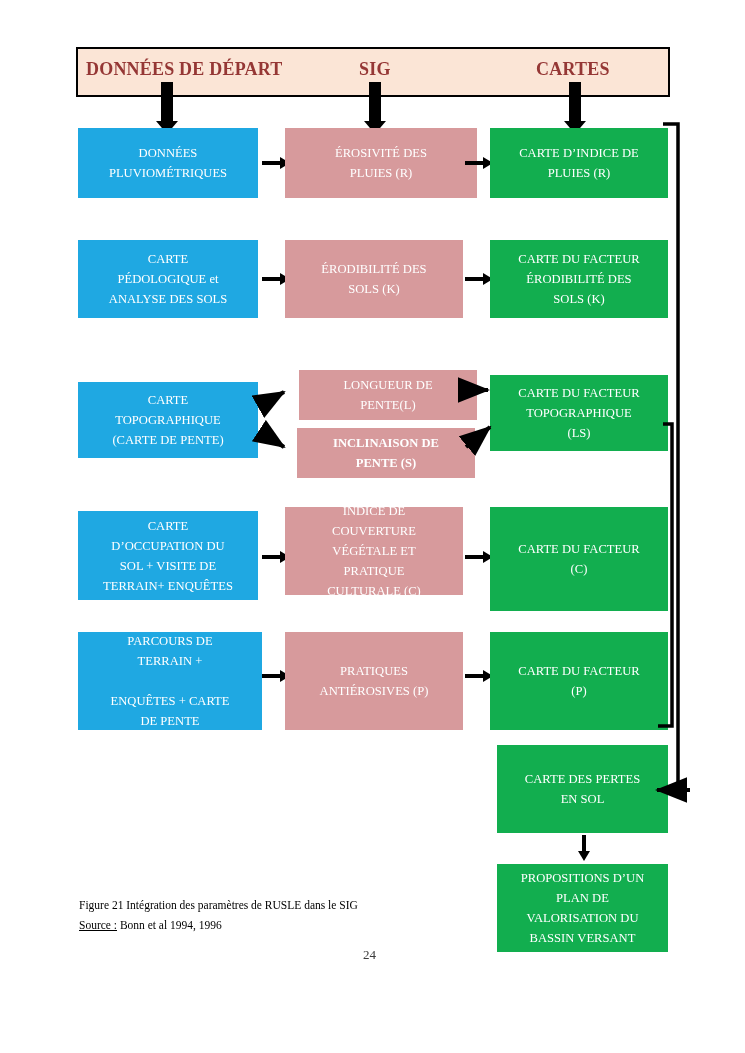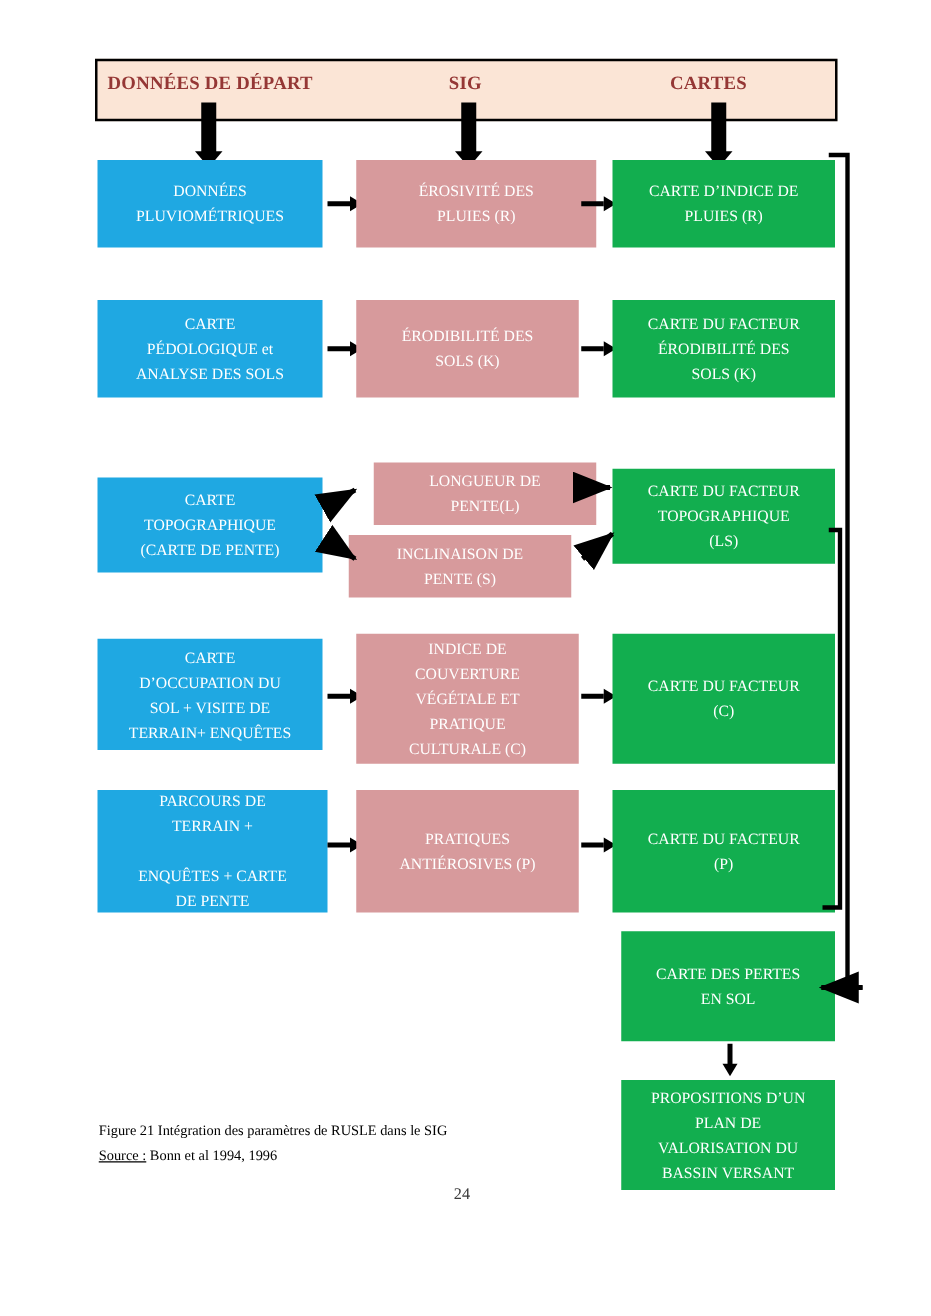--- a/index.html
+++ b/index.html
@@ -13,21 +13,21 @@
   #page{position:absolute;left:0;top:0;width:745px;height:1053px;}
 
   
   .banner{
     position:absolute;left:76px;top:47px;width:594px;height:50px;
     background:#fbe5d6;border:2px solid #000;
     box-sizing:border-box;
   }
   .banner-label{
     position:absolute;top:10px;
-    font-weight:bold;font-size:15px;color:#953735;
+    font-weight:bold;font-size:18px;color:#953735;
     letter-spacing:.2px;white-space:nowrap;
   }
   .bl-1{left:8px;}
   .bl-2{left:281px;}
   .bl-3{left:458px;}
 
   
   .bigarrow{position:absolute;width:22px;}
   .bigarrow .shaft{
     position:absolute;left:5px;top:0;width:12px;background:#000;
@@ -147,35 +147,35 @@
     <span>CARTE DU FACTEUR<br>ÉRODIBILITÉ DES<br>SOLS (K)</span>
   </div>
 
   <div class="box blue" style="left:78px;top:382px;width:180px;height:76px;">
     <span>CARTE<br>TOPOGRAPHIQUE<br>(CARTE DE PENTE)</span>
   </div>
 
   <div class="box pink" style="left:285px;top:370px;width:178px;height:50px;margin-left:14px;">
     <span>LONGUEUR DE<br>PENTE(L)</span>
   </div>
-  <div class="box pink" style="left:279px;top:428px;width:178px;height:50px;">
+  <div class="box pink" style="left:297px;top:428px;width:178px;height:50px;font-weight:bold;">
     <span>INCLINAISON DE<br>PENTE (S)</span>
   </div>
   <div class="box green" style="left:490px;top:375px;width:178px;height:76px;">
     <span>CARTE DU FACTEUR<br>TOPOGRAPHIQUE<br>(LS)</span>
   </div>
 
   <div class="box blue" style="left:78px;top:511px;width:180px;height:89px;">
     <span>CARTE<br>D’OCCUPATION DU<br>SOL + VISITE DE<br>TERRAIN+ ENQUÊTES</span>
   </div>
   <div class="arrow" style="left:262px;top:551px;width:28px;">
     <div class="abody" style="width:18px;"></div>
     <div class="ahead" style="left:18px;"></div>
   </div>
-  <div class="box pink" style="left:285px;top:507px;width:178px;height:104px;">
+  <div class="box pink" style="left:285px;top:507px;width:178px;height:88px;">
     <span>INDICE DE<br>COUVERTURE<br>VÉGÉTALE ET<br>PRATIQUE<br>CULTURALE (C)</span>
   </div>
   <div class="arrow" style="left:465px;top:551px;width:28px;">
     <div class="abody" style="width:18px;"></div>
     <div class="ahead" style="left:18px;"></div>
   </div>
   <div class="box green" style="left:490px;top:507px;width:178px;height:104px;">
     <span>CARTE DU FACTEUR<br>(C)</span>
   </div>
 

